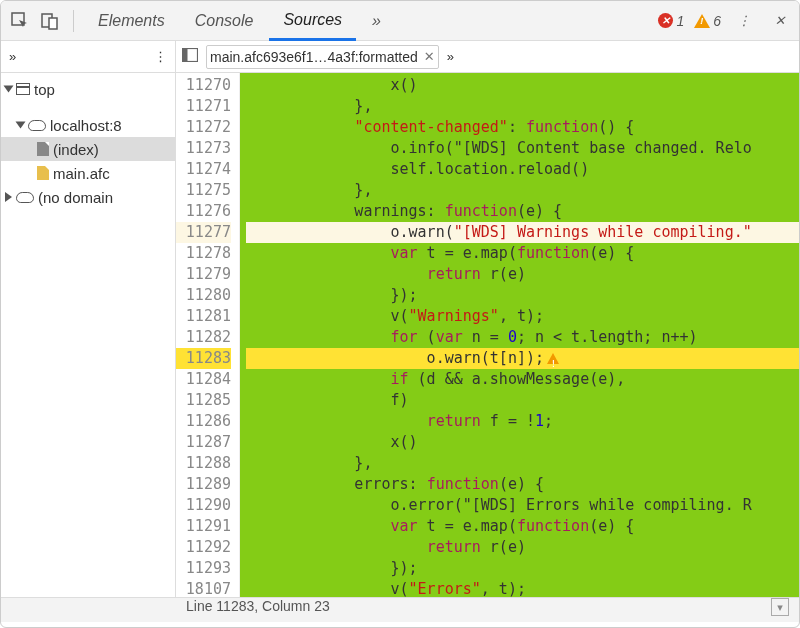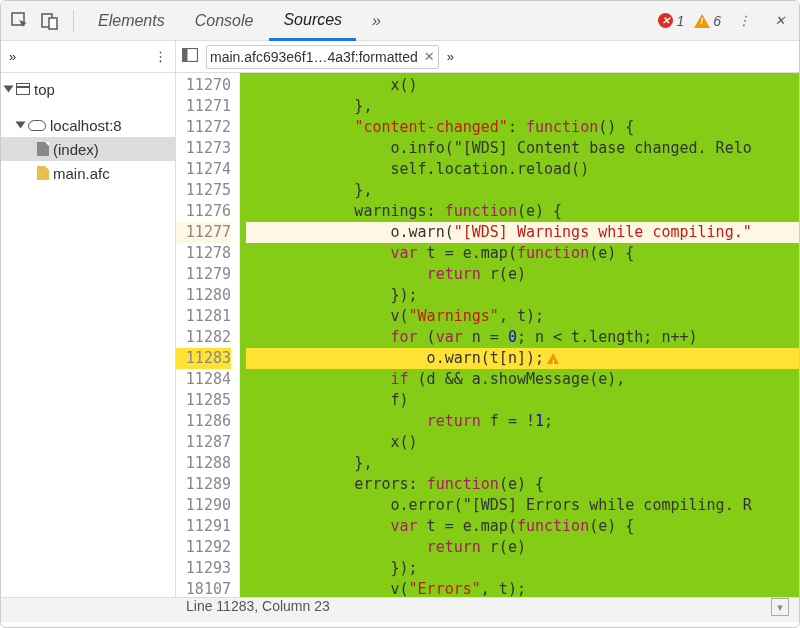--- a/index.html
+++ b/index.html
@@ -226,20 +226,25 @@
         <span class="cloud-ic"></span>
         <span>localhost:8</span>
       </div>
       <div class="tree-row indent2 selected">
         <span class="file-ic"></span>
         <span>(index)</span>
       </div>
       <div class="tree-row indent2">
         <span class="file-ic js"></span>
         <span>main.afc</span>
+      </div>
+      <div class="tree-row">
+        <span class="tri"></span>
+        <span class="cloud-ic"></span>
+        <span>(no domain</span>
       </div>
     </div>
   </div>
 
   <div class="editor">
     <div class="gutter" id="gutter">
         <div>11270</div>
         <div>11271</div>
         <div>11272</div>
         <div>11273</div>

